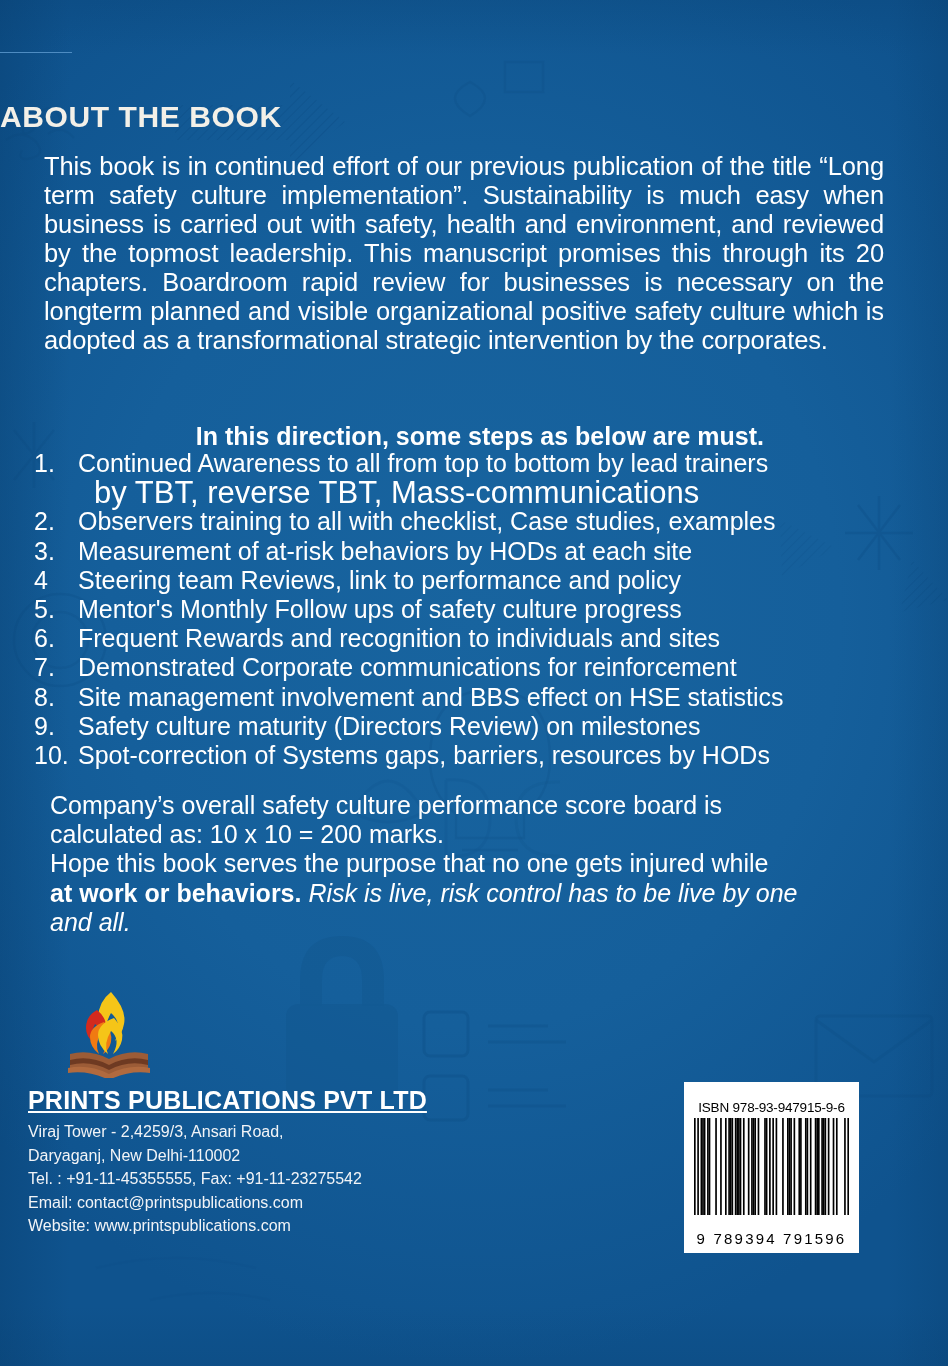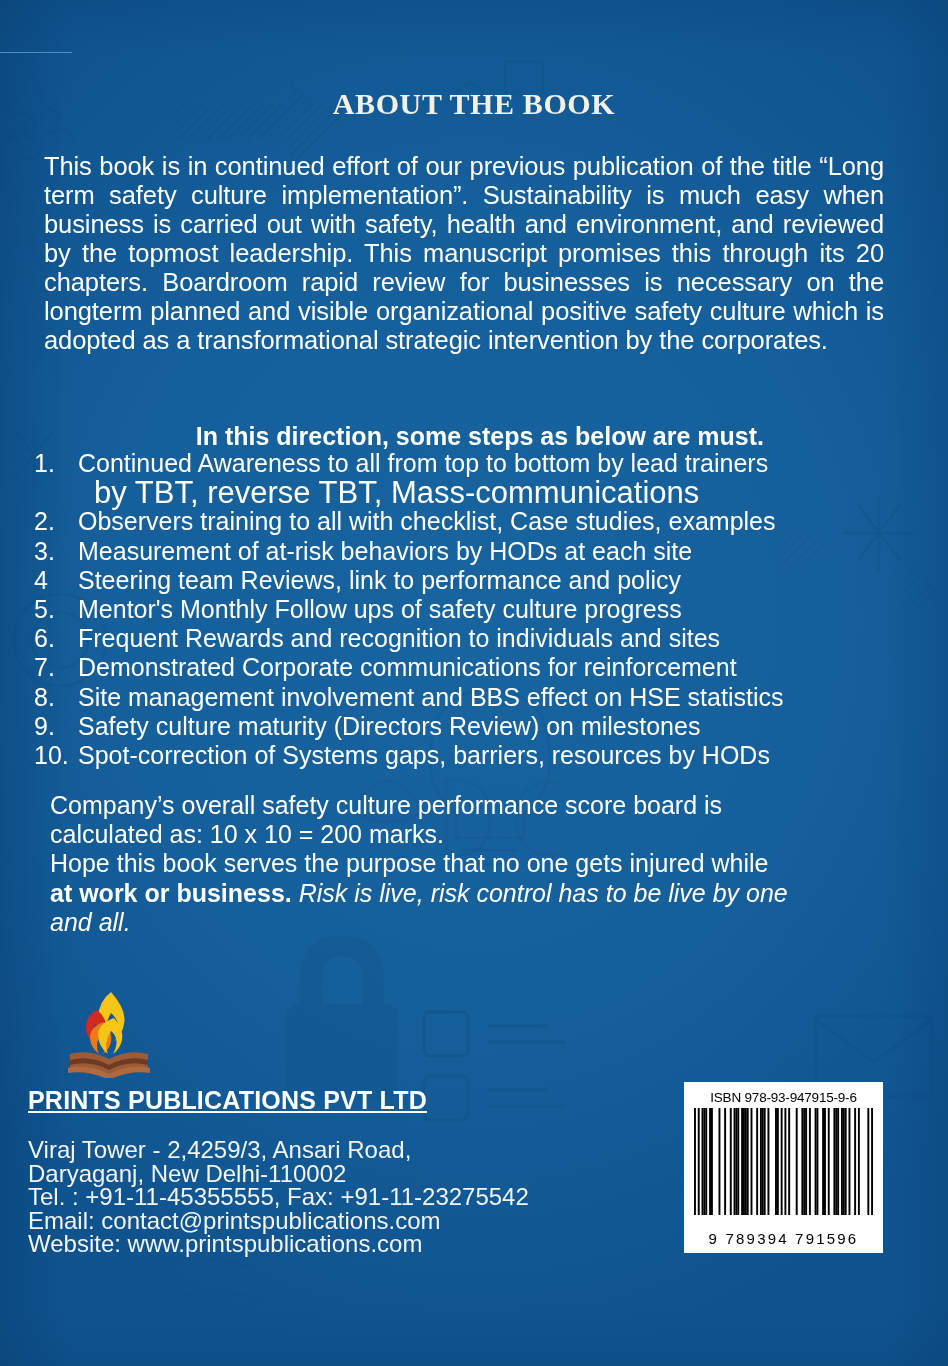--- a/index.html
+++ b/index.html
@@ -57,23 +57,23 @@
     left: 0;
     top: 0;
     width: 948px;
     height: 1366px;
   }
 
   .page-title {
     position: absolute;
     left: 0;
     right: 0;
-    top: 87px;
-    text-align: center;
-    font-family: Liberation Serif, serif;
+    top: 100px;
+    text-align: left;
+    font-family: Liberation Sans, sans-serif;
     font-weight: bold;
     font-size: 30px;
     letter-spacing: 0.6px;
     color: #f3f0e8;
   }
 
   .intro {
     position: absolute;
     left: 44px;
     top: 152px;
@@ -155,36 +155,36 @@
   }
   .pub-name {
     margin-top: 8px;
     font-size: 25px;
     font-weight: bold;
     color: #ffffff;
     letter-spacing: 0.2px;
     text-decoration: underline;
   }
   .pub-lines {
-    margin-top: 23px;
-    font-size: 24px;
+    margin-top: 5px;
+    font-size: 16px;
     line-height: 23.5px;
     color: #f2f4f7;
   }
 
   
   .isbn-box {
     position: absolute;
     left: 684px;
     top: 1082px;
-    width: 199px;
+    width: 175px;
     height: 171px;
     background: #ffffff;
     box-sizing: border-box;
-    padding: 8px 10px 6px 10px;
+    padding: 18px 10px 6px 10px;
     display: flex;
     flex-direction: column;
     align-items: center;
   }
   .isbn-label {
     font-size: 13.5px;
     color: #000000;
     white-space: nowrap;
     letter-spacing: -0.2px;
     margin-bottom: 3px;
@@ -324,21 +324,21 @@
         <li class="step">
           <span class="step-num">10.</span>
           <span class="step-text">Spot-correction of Systems gaps, barriers, resources by HODs</span>
         </li>
       </ul>
 
     <div class="closing">
       <div>Company’s overall safety culture performance score board is</div>
       <div>calculated as: 10 x 10 = 200 marks.</div>
       <div>Hope this book serves the purpose that no one gets injured while</div>
-      <div><span style="font-weight:bold">at work or business. </span><span class="ital">Risk is live, risk control has to be live by one</span></div>
+      <div><span style="font-weight:bold">at work or behaviors. </span><span class="ital">Risk is live, risk control has to be live by one</span></div>
       <div class="ital">and all.</div>
     </div>
 
     <div class="publisher">
 
       <svg class="logo" viewBox="0 0 86 90" xmlns="http://www.w3.org/2000/svg">
 
         <path d="M45 4 q16 18 13 32 q-2 11 -9 17 q8 -18 -4 -28 q-9 16 -3 28 q-10 -8 -10 -22 q0 -17 13 -27 Z" fill="#f5c518"></path>
         <path d="M31 22 q10 8 9 19 q-1 8 -7 13 q5 -12 -4 -18 q-6 11 -1 19 q-8 -6 -8 -15 q0 -12 11 -18 Z" fill="#d32a1e"></path>
         <path d="M38 34 q9 10 7 20 q-2 8 -8 12 q7 -14 -2 -21 q-7 12 -2 21 q-9 -7 -9 -17 q0 -10 14 -15 Z" fill="#f07a12"></path>

